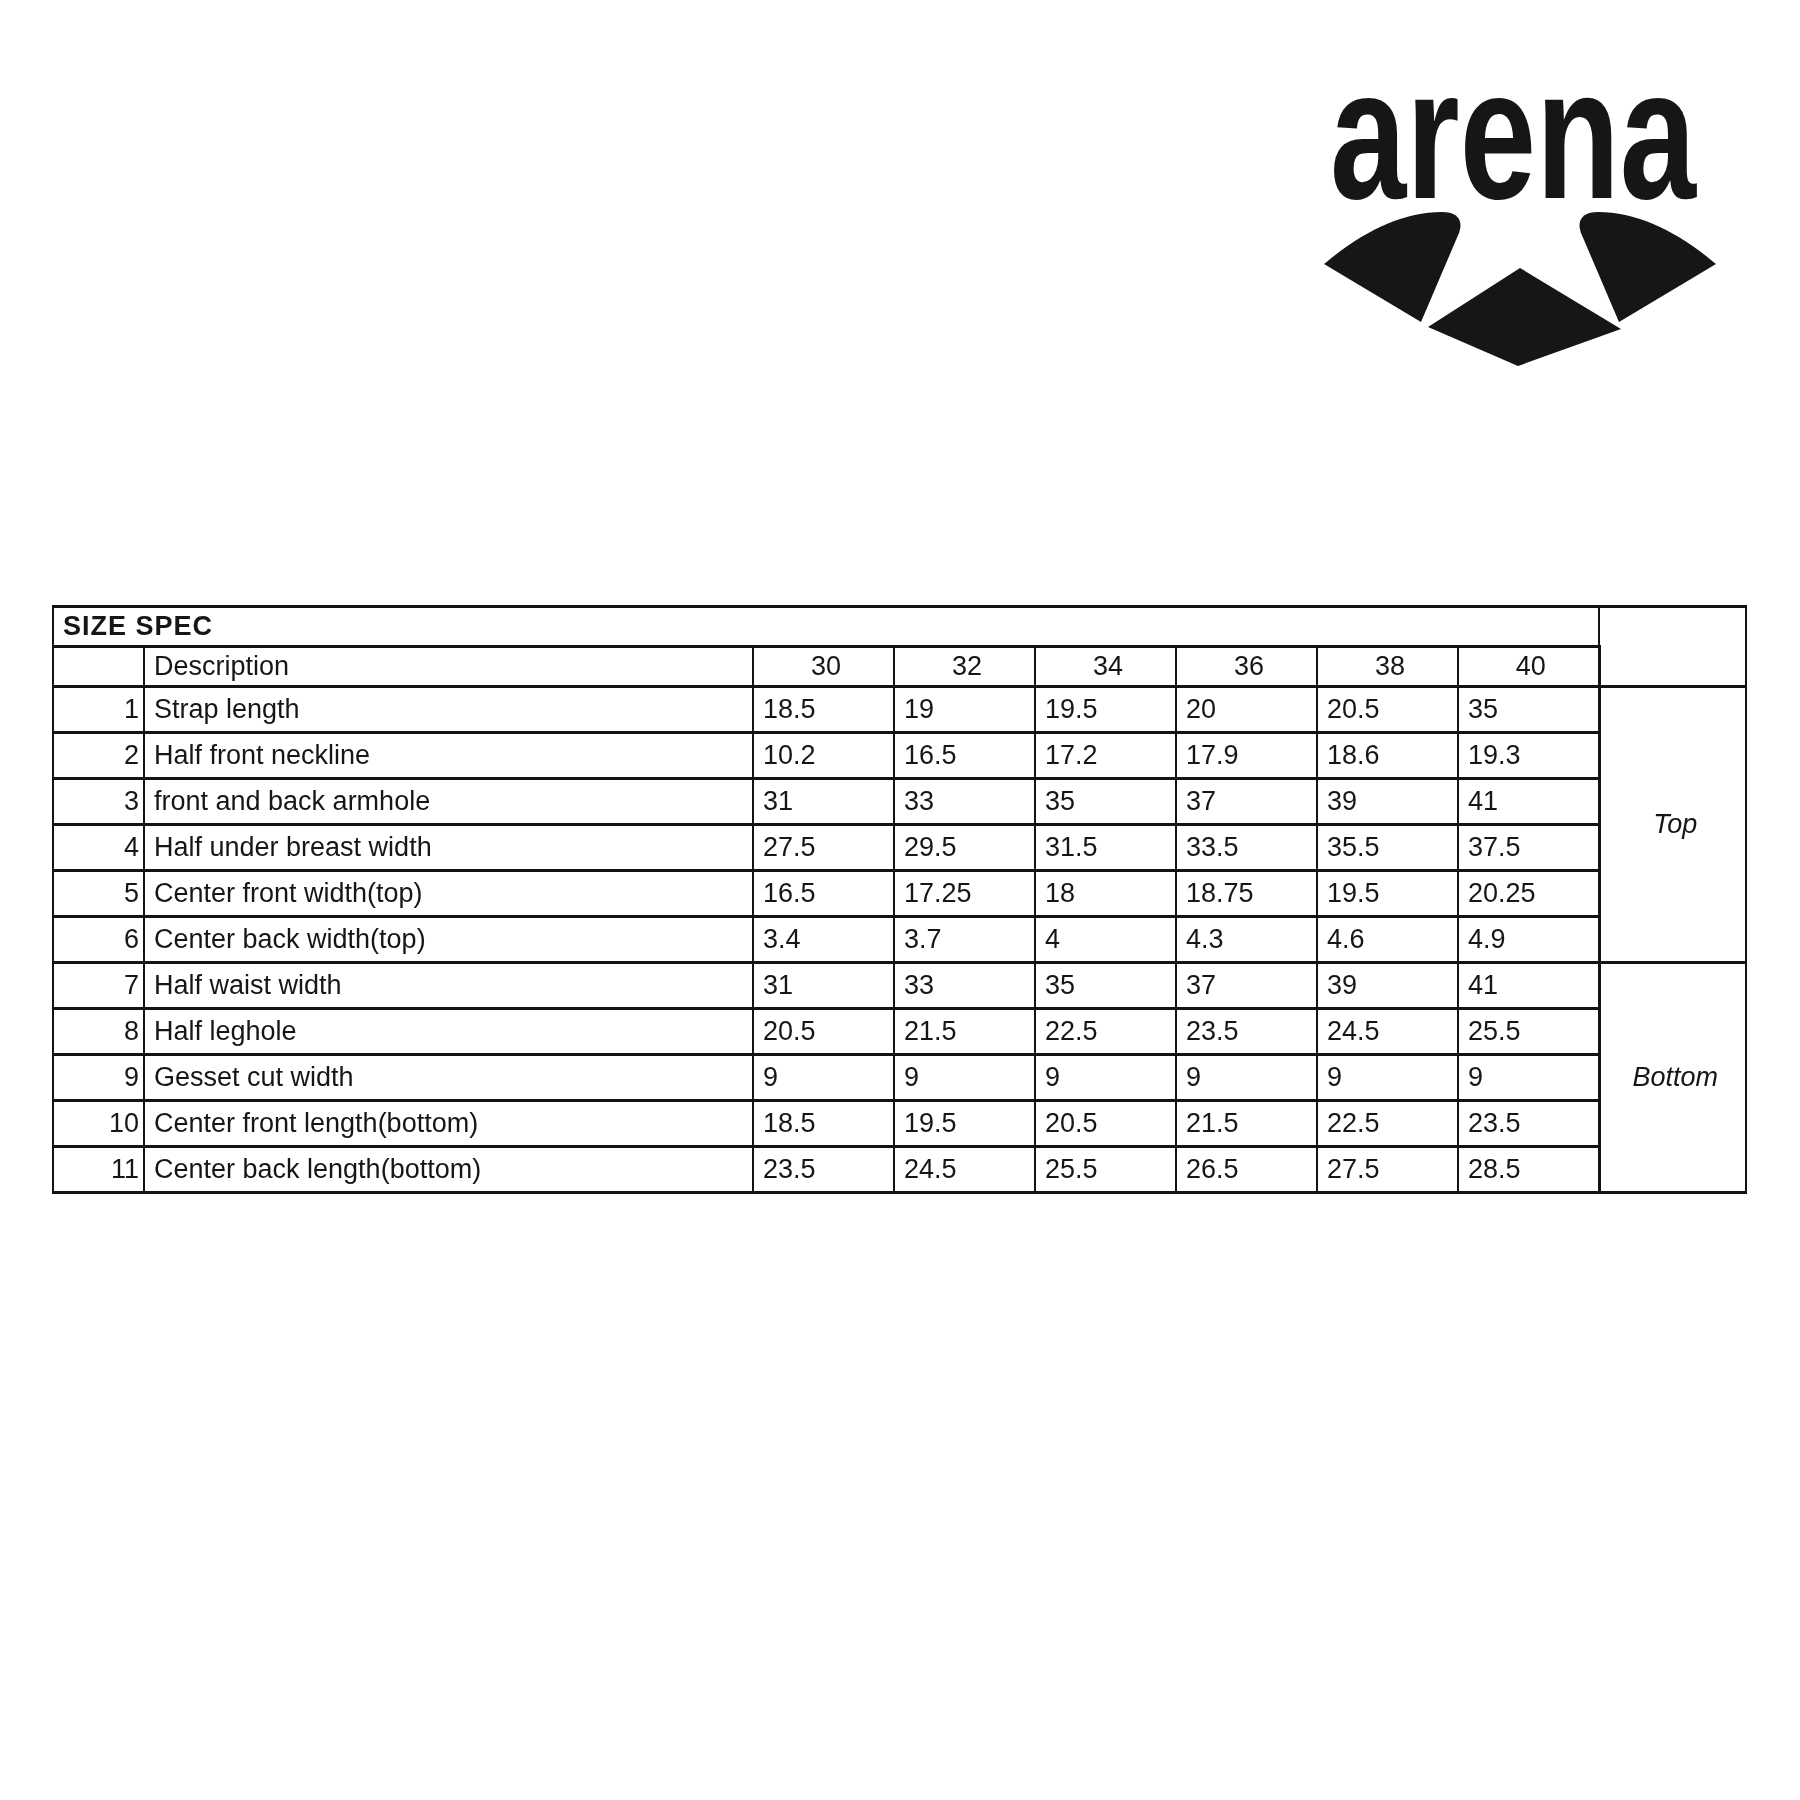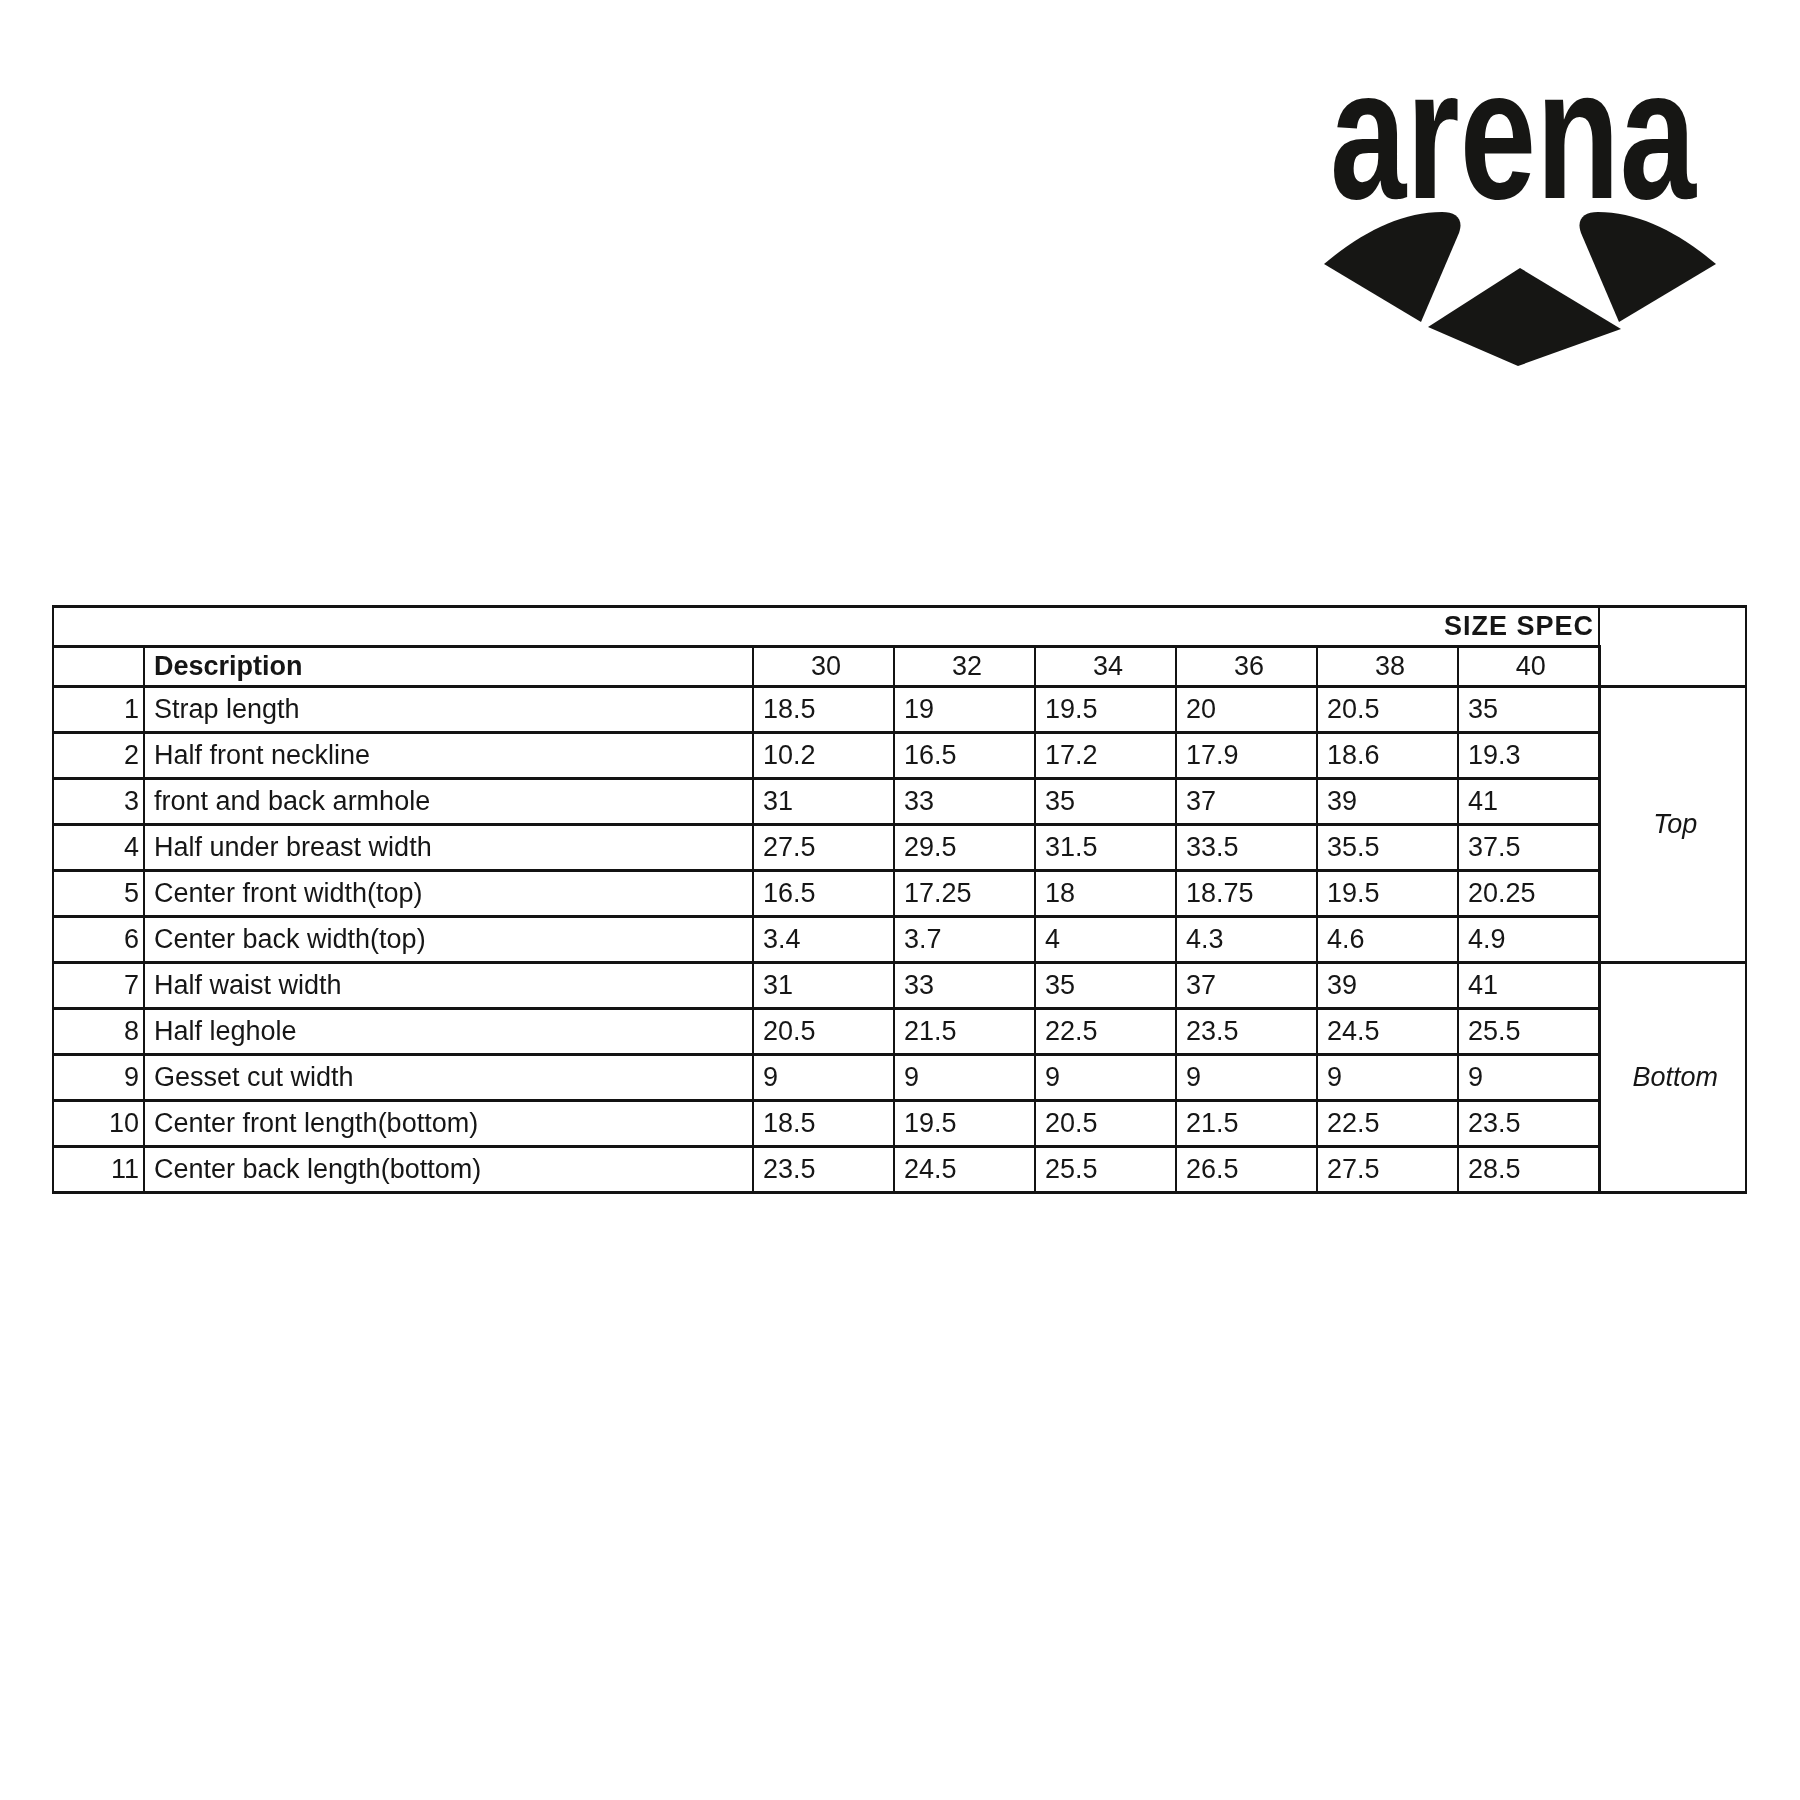--- a/index.html
+++ b/index.html
@@ -31,22 +31,22 @@
     border: 2px solid #131313;
     border-top-width: 3px; border-bottom-width: 3px;
     padding: 0 4px 0 9px;
     font-size: 27px; line-height: 1;
     vertical-align: middle; white-space: nowrap; overflow: hidden;
     background: #ffffff;
   }
   tr.hdr  { height: 40px; }
   tr.data { height: 46px; }
 
-  td.title-cell   { font-weight: bold; text-align: right; font-size: 28px; letter-spacing: 1px; border-right-width: 3px; }
-  td.desc-header  { font-weight: bold; margin-top: 45px; }
+  td.title-cell   { font-weight: bold; text-align: left; font-size: 28px; letter-spacing: 1px; border-right-width: 3px; }
+  td.desc-header  { font-weight: normal; margin-top: 45px; }
   td.size-header  { text-align: center; padding-left: 4px; }
   td.size-header.last { border-right-width: 3px; }
   td.rownum       { text-align: right; padding-right: 7px; padding-left: 4px; }
   td.val.last     { border-right-width: 3px; }
   td.side-cell    { text-align: center; font-size: 30px; padding: 0; border-width: 3px; font-style: italic; }
   td.gray-cell    { border: 2px solid #b4bcba; }
 </style>
 </head>
 <body>
 

